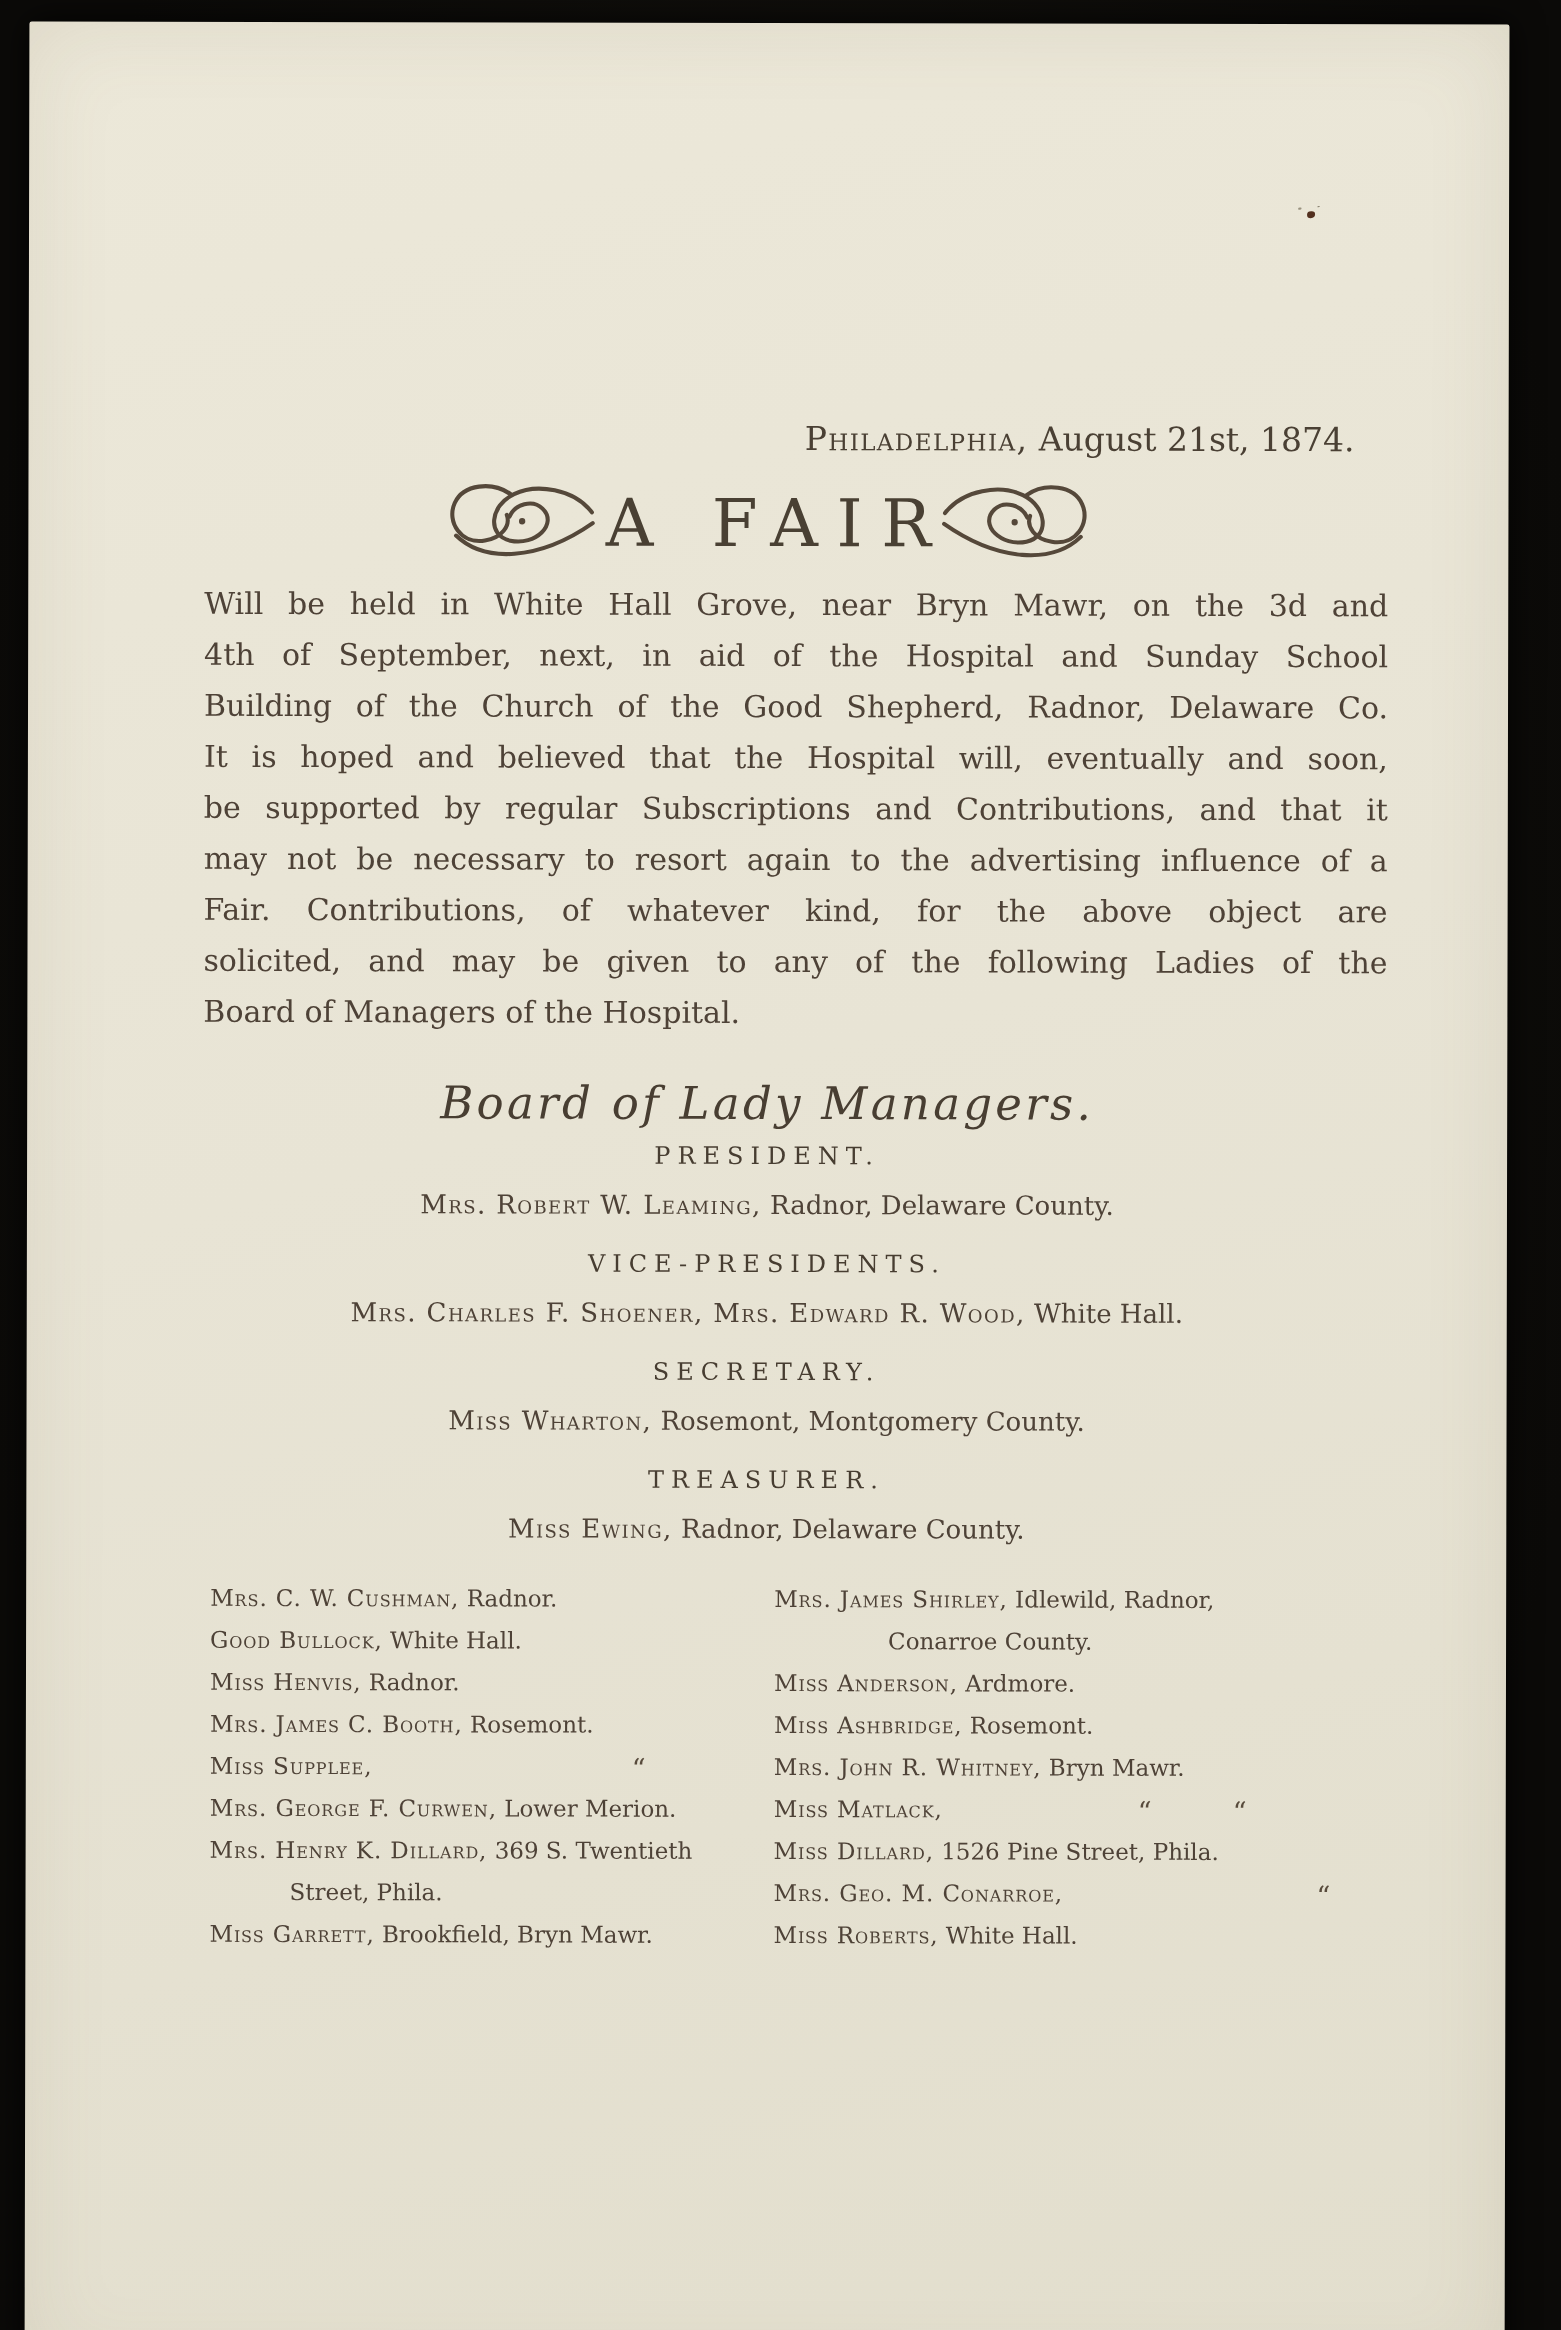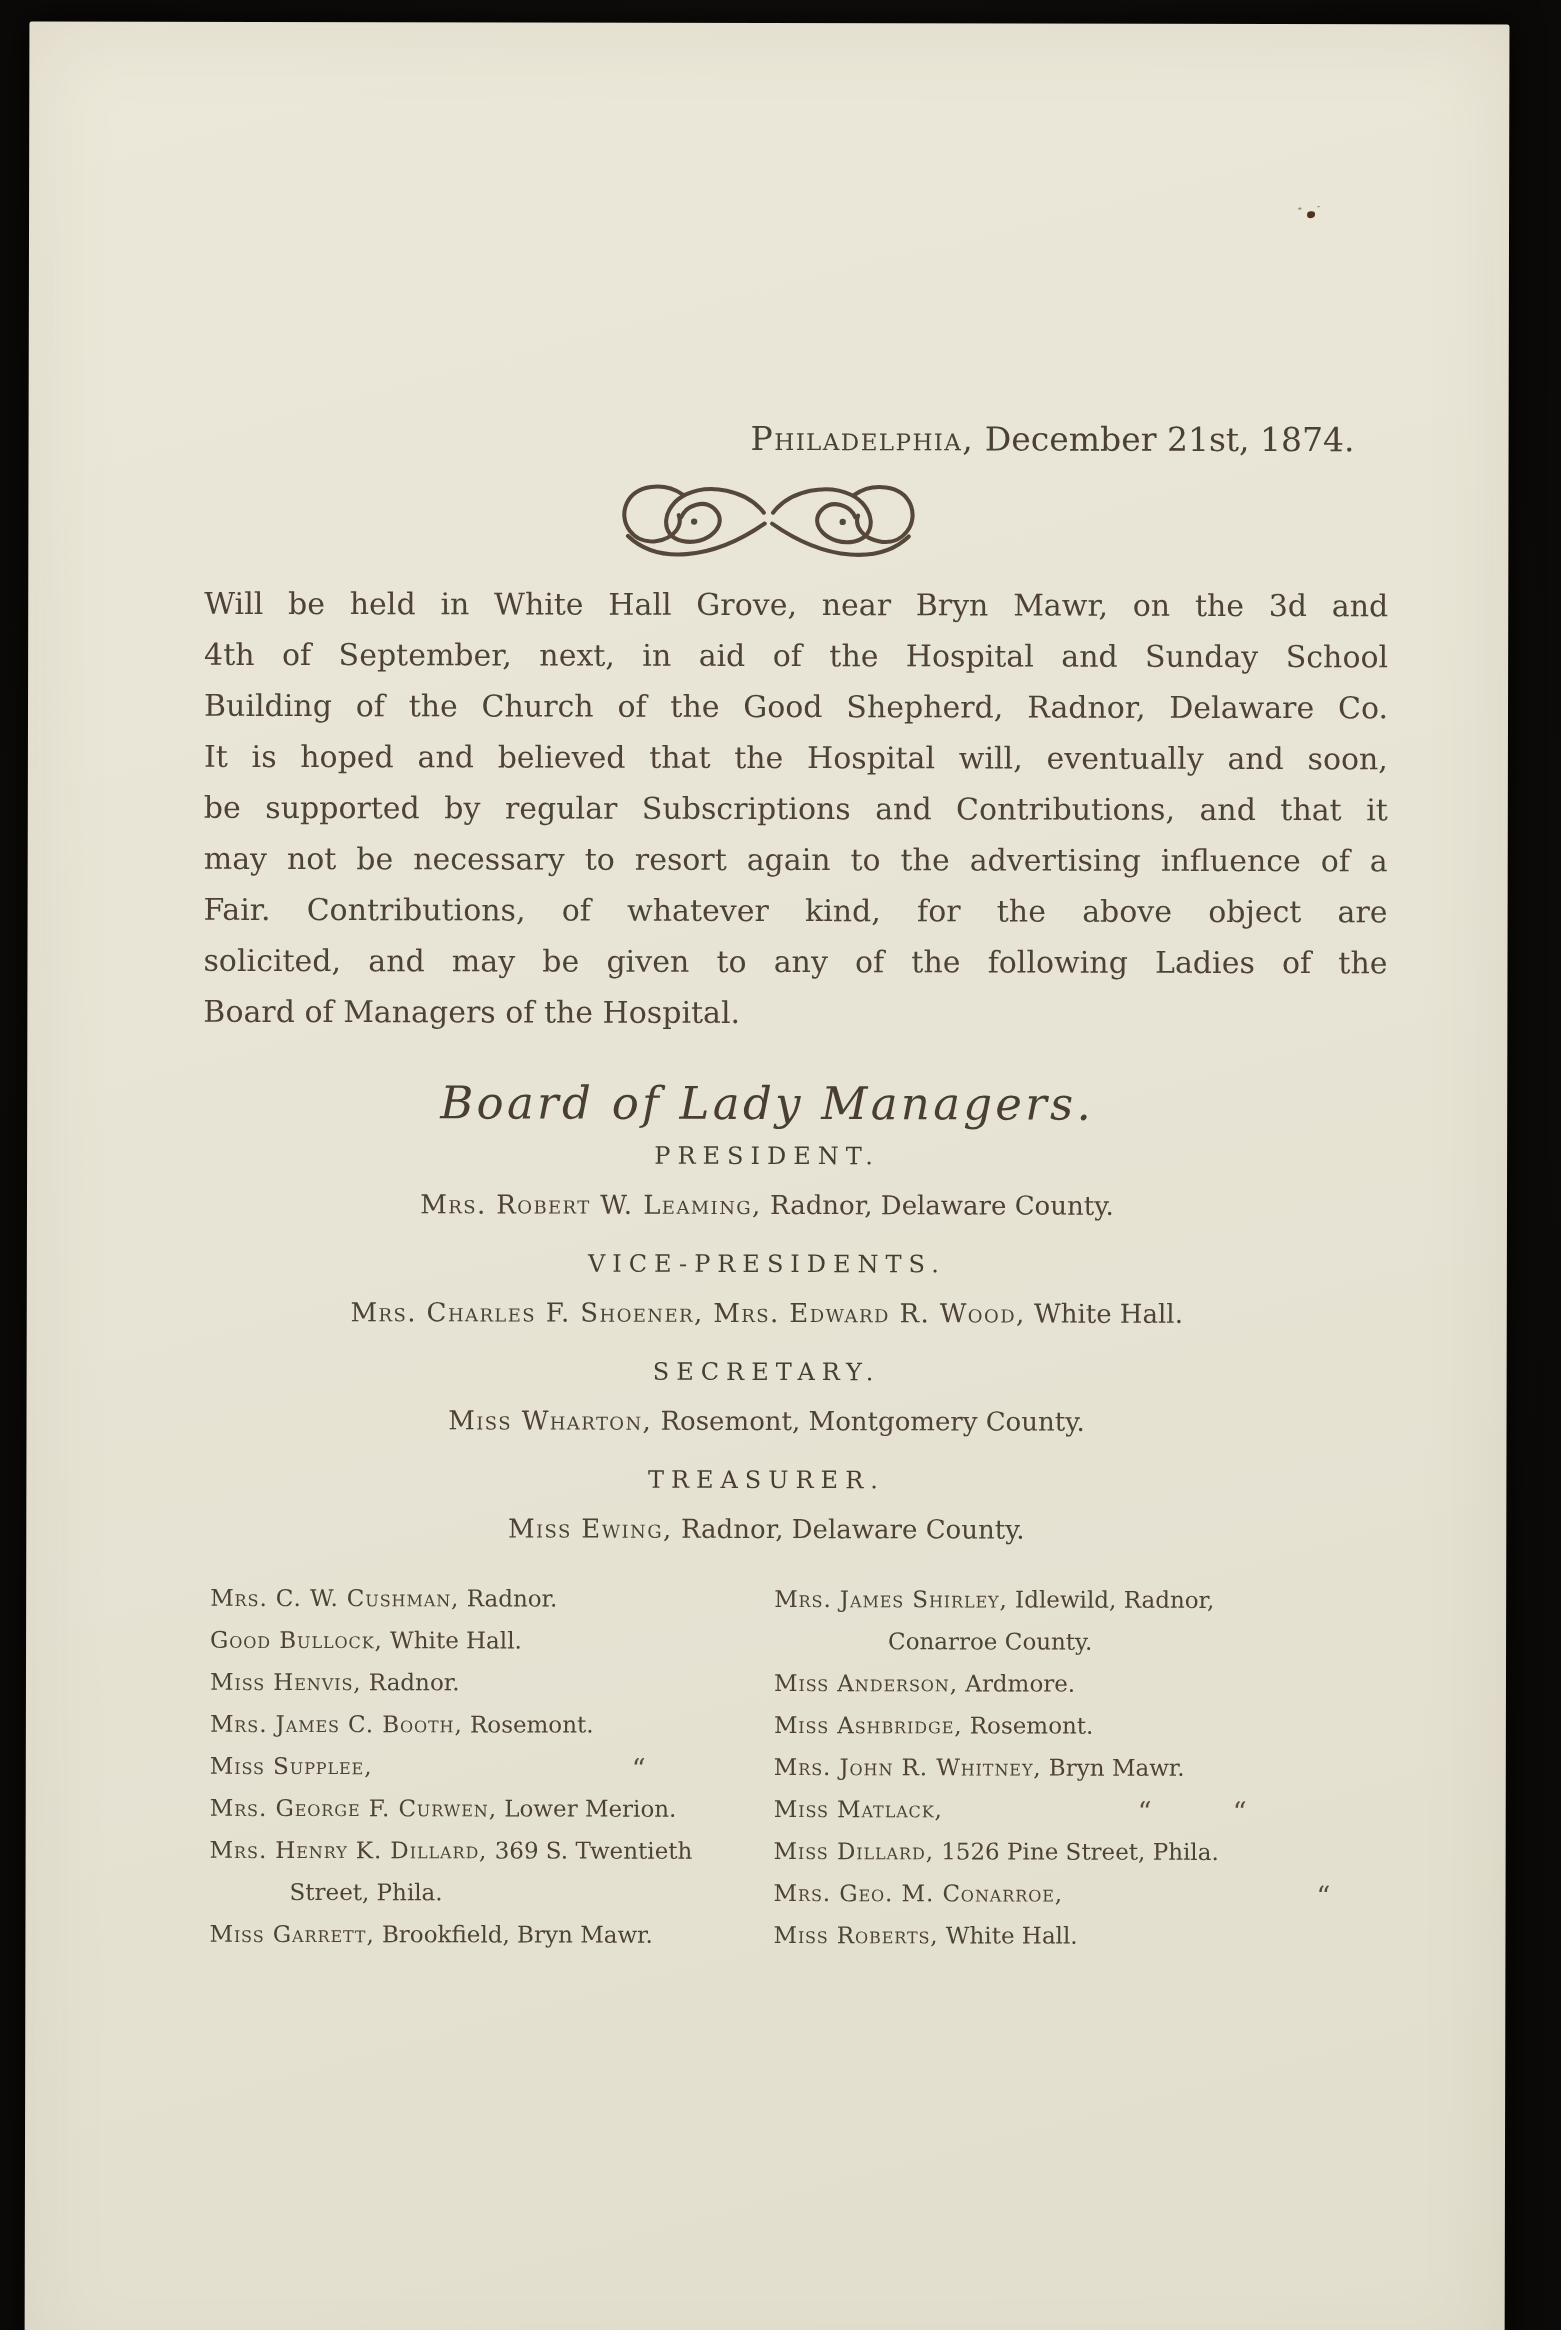--- a/index.html
+++ b/index.html
@@ -79,34 +79,35 @@
     box-shadow:-11.2px -6px 0 -2.3px #99927f, 7.5px -8px 0 -2.8px #8a8372;
   }
 </style>
 </head>
 <body>
 
 <div class="scene">
   <div class="paper">
 
     <div class="dateline">
-      <span class="sc">Philadelphia,</span><span> December 21st, 1874.</span>
+      <span class="sc">Philadelphia,</span><span> August 21st, 1874.</span>
     </div>
 
     <div class="title-row">
       <span class="flourish">
         <svg viewBox="0 0 340 190" xmlns="http://www.w3.org/2000/svg">
           <g fill="none" stroke="currentColor" stroke-width="9" stroke-linecap="round">
             <path d="M330,70 C290,18 208,6 158,30 C104,56 98,122 150,133 C205,145 256,96 221,62 C199,41 160,52 148,80"></path>
             <path d="M150,30 C110,2 46,8 27,50 C8,92 42,142 94,133 C131,127 151,100 142,76"></path>
             <path d="M30,122 C92,182 212,178 332,94"></path>
             <circle cx="176" cy="90" r="7" fill="currentColor" stroke="none"></circle>
           </g>
         </svg>
       </span>
+      <h1 class="title">A FAIR</h1>
       <span class="flourish flip">
         <svg viewBox="0 0 340 190" xmlns="http://www.w3.org/2000/svg">
           <g fill="none" stroke="currentColor" stroke-width="9" stroke-linecap="round">
             <path d="M330,70 C290,18 208,6 158,30 C104,56 98,122 150,133 C205,145 256,96 221,62 C199,41 160,52 148,80"></path>
             <path d="M150,30 C110,2 46,8 27,50 C8,92 42,142 94,133 C131,127 151,100 142,76"></path>
             <path d="M30,122 C92,182 212,178 332,94"></path>
             <circle cx="176" cy="90" r="7" fill="currentColor" stroke="none"></circle>
           </g>
         </svg>
       </span>

